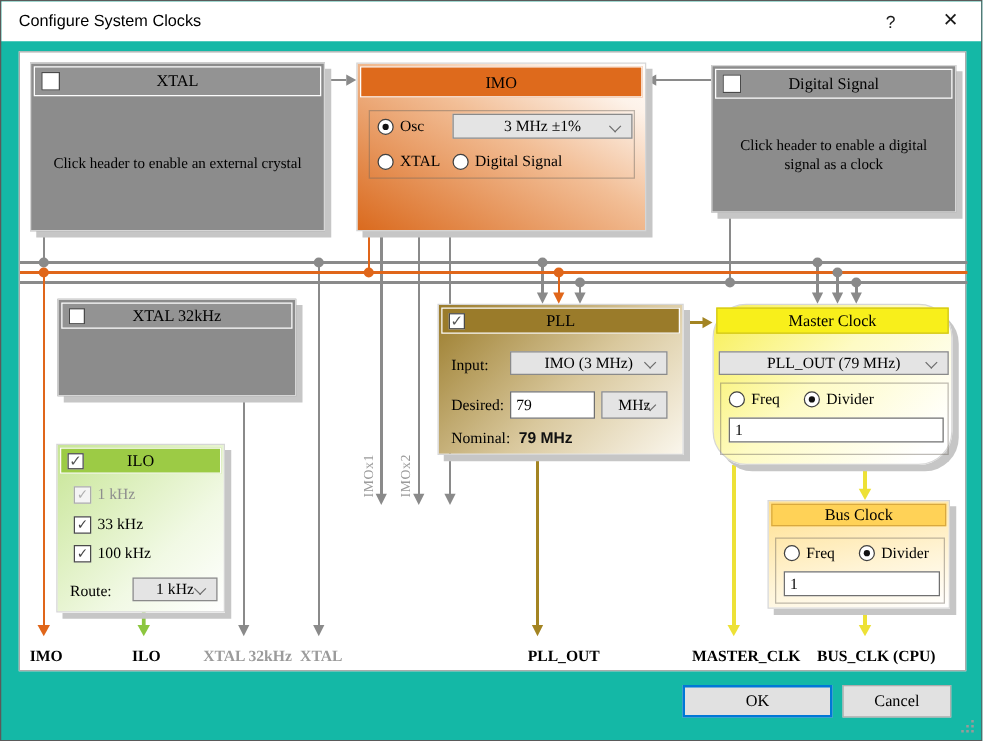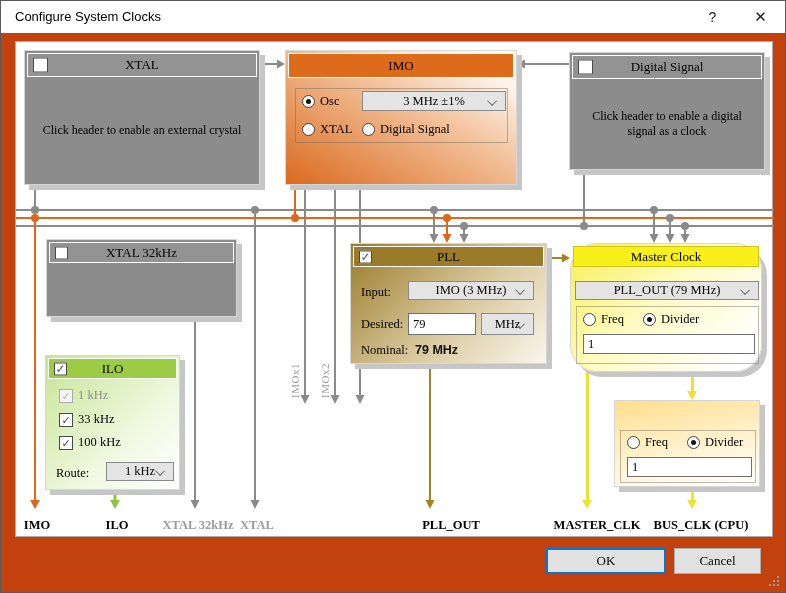--- a/index.html
+++ b/index.html
@@ -1,17 +1,17 @@
 <!DOCTYPE html>
 <html><head>
 <meta charset="utf-8">
 <style>
   * { margin:0; padding:0; box-sizing:border-box; }
   html,body { width:786px; height:593px; font-family:"Liberation Serif", serif; }
-  .dialog { position:relative; width:786px; height:593px; background:#c2410c;
+  .dialog { position:relative; width:786px; height:593px; background:#14b8a6;
             border:1px solid #5A5A5A; overflow:hidden; }
   
   .titlebar { position:absolute; left:0; top:0; width:100%; height:32px; background:#FFFFFF; }
   .titlebar .title { position:absolute; left:14px; top:0; line-height:32px; font-size:13px;
             font-family:"Liberation Sans", sans-serif; color:#000; }
   .tb-btn { position:absolute; top:0; width:45px; height:32px; text-align:center; line-height:32px;
             font-size:14px; color:#1a1a1a; font-family:"Liberation Sans", sans-serif; cursor:default; }
   .tb-help { right:50px; } .tb-close { right:2px; font-size:15px; }
   
   .panel { position:absolute; left:14px; top:40px; width:758px; height:496px; background:#FFFFFF;
@@ -278,20 +278,23 @@
         <span class="rlabel">Freq</span>
       </div>
       <div class="radio-row" style="left:72px; top:68px;">
         <span class="radio sel"></span>
         <span class="rlabel">Divider</span>
       </div>
       <input class="tinput" style="left: 12px; top: 90px; width: 172px; height: 20px;" value="1">
     </div>
 
     <div class="nbox bus" style="left:598px; top:358px; width:146px; height:87px;">
+      <div class="nhead">
+        <span class="htxt">Bus Clock</span>
+      </div>
       <div class="group" style="left:5px; top:29px; width:136px; height:53px;"></div>
       <div class="radio-row" style="left:12px; top:34px;">
         <span class="radio"></span>
         <span class="rlabel">Freq</span>
       </div>
       <div class="radio-row" style="left:72px; top:34px;">
         <span class="radio sel"></span>
         <span class="rlabel">Divider</span>
       </div>
       <input class="tinput" style="left: 12px; top: 56px; width: 125px; height: 20px;" value="1">

